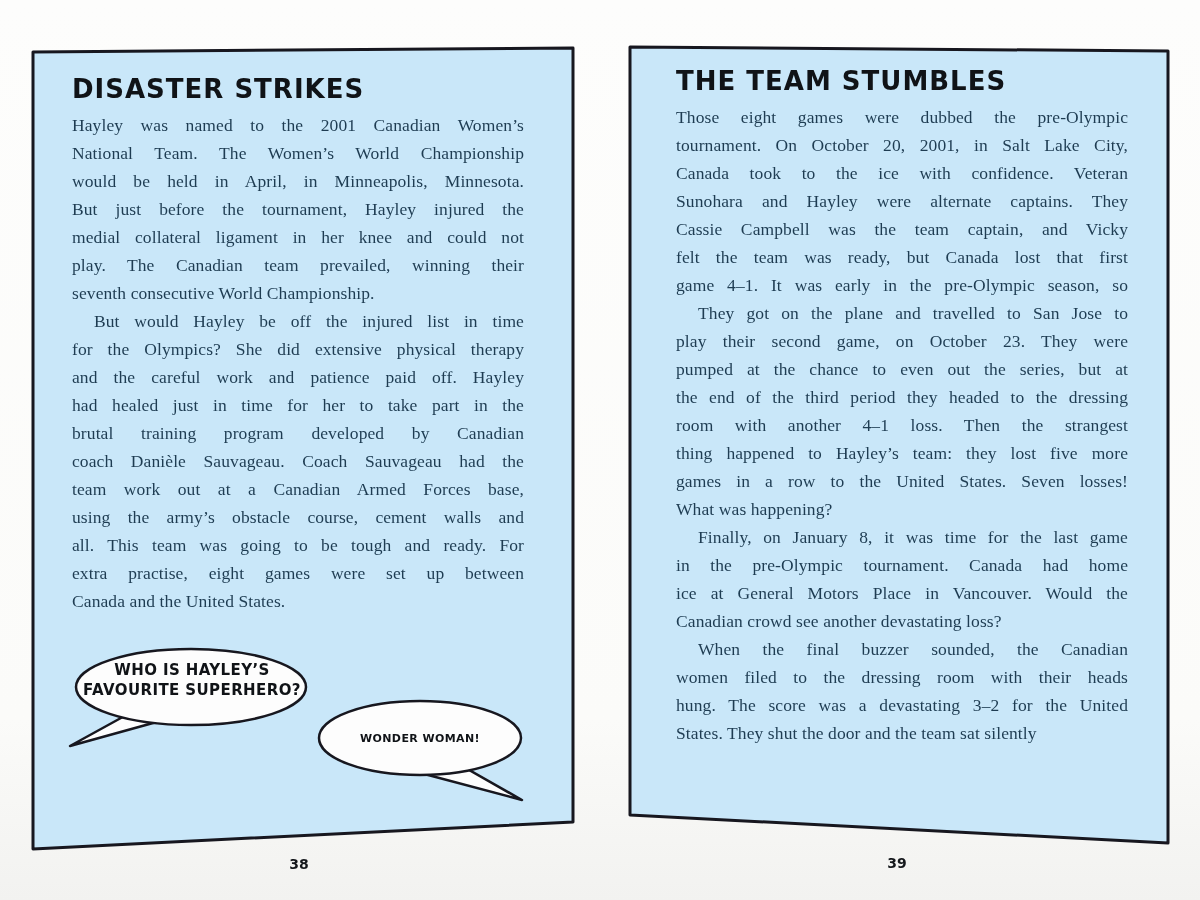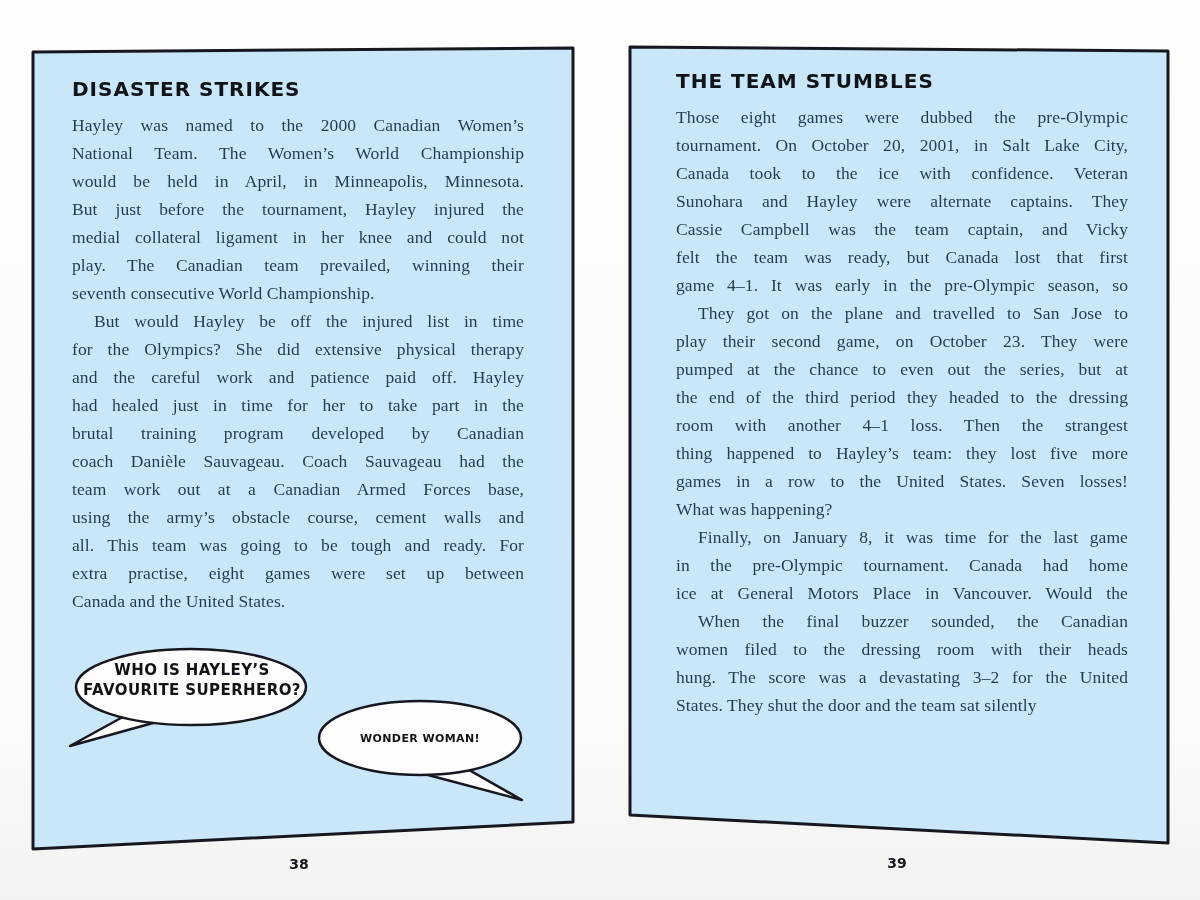--- a/index.html
+++ b/index.html
@@ -35,21 +35,21 @@
     stroke-width:2.5;
     stroke-linejoin:round;
   }
   .page{position:absolute;z-index:1;}
   .content{position:absolute;width:452px;}
   .content.left-c{left:72px;top:74px;}
   .content.right-c{left:676px;top:66px;}
   h1.comic{
     font-family:"DejaVu Sans", sans-serif;
     font-weight:700;
-    font-size:20px;
+    font-size:26px;
     line-height:30px;
     letter-spacing:1px;
     color:var(--heading_ink);
     margin-bottom:7px;
     white-space:nowrap;
   }
   .body-text{
     font-size:17.5px;
     line-height:28px;
     color:var(--body_ink);
@@ -103,21 +103,21 @@
 
     <path class="bubble" d="M455,762 L522,800 L413,771 Z"></path>
     <ellipse class="bubble" cx="420" cy="738" rx="101" ry="37"></ellipse>
   </svg>
 
   <section class="page">
     <div class="content left-c">
       <h1 class="comic">DISASTER STRIKES</h1>
       <div class="body-text">
           <div class="para">
-            <div class="line">Hayley was named to the 2000 Canadian Women’s</div>
+            <div class="line">Hayley was named to the 2001 Canadian Women’s</div>
             <div class="line">National Team. The Women’s World Championship</div>
             <div class="line">would be held in April, in Minneapolis, Minnesota.</div>
             <div class="line">But just before the tournament, Hayley injured the</div>
             <div class="line">medial collateral ligament in her knee and could not</div>
             <div class="line">play. The Canadian team prevailed, winning their</div>
             <div class="line last">seventh consecutive World Championship.</div>
           </div>
           <div class="para">
             <div class="line ind">But would Hayley be off the injured list in time</div>
             <div class="line">for the Olympics? She did extensive physical therapy</div>
@@ -165,20 +165,21 @@
             <div class="line">the end of the third period they headed to the dressing</div>
             <div class="line">room with another 4–1 loss. Then the strangest</div>
             <div class="line">thing happened to Hayley’s team: they lost five more</div>
             <div class="line">games in a row to the United States. Seven losses!</div>
             <div class="line last">What was happening?</div>
           </div>
           <div class="para">
             <div class="line ind">Finally, on January 8, it was time for the last game</div>
             <div class="line">in the pre-Olympic tournament. Canada had home</div>
             <div class="line">ice at General Motors Place in Vancouver. Would the</div>
+            <div class="line last">Canadian crowd see another devastating loss?</div>
           </div>
           <div class="para">
             <div class="line ind">When the final buzzer sounded, the Canadian</div>
             <div class="line">women filed to the dressing room with their heads</div>
             <div class="line">hung. The score was a devastating 3–2 for the United</div>
             <div class="line last">States. They shut the door and the team sat silently</div>
           </div>
         </div>
     </div>
 

